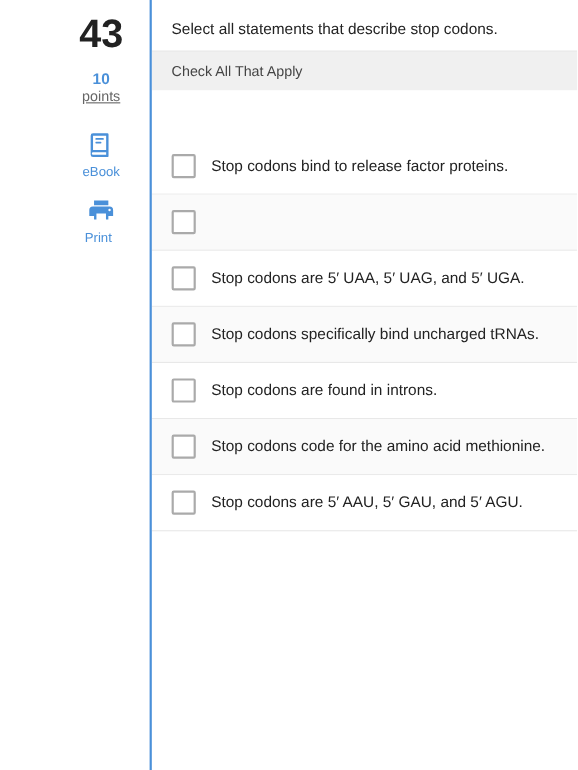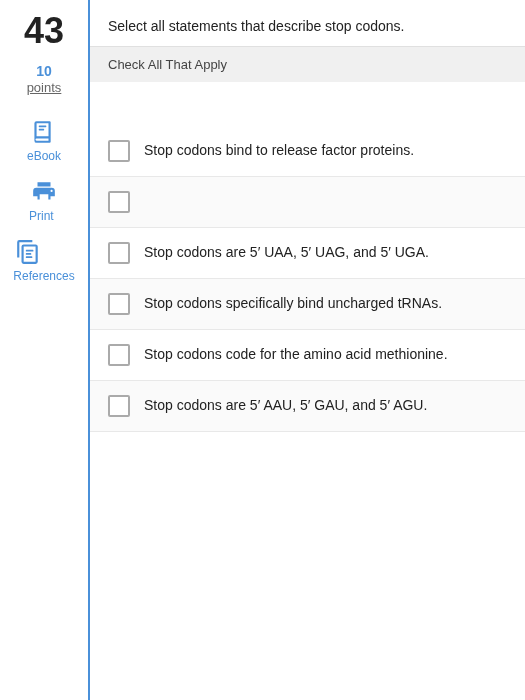--- a/index.html
+++ b/index.html
@@ -21,20 +21,21 @@
     
     .sidebar {
       width: 90px;
       min-width: 90px;
       background: #fff;
       border-right: 2px solid #4a90d9;
       display: flex;
       flex-direction: column;
       align-items: center;
       padding-top: 10px;
+      margin-left: 48px;
     }
 
     .question-number {
       font-size: 36px;
       font-weight: bold;
       color: #222;
       margin-bottom: 10px;
       text-align: center;
     }
 
@@ -164,31 +165,20 @@
 
   <div class="sidebar-item">
     <div class="sidebar-icon">
       <svg width="26" height="26" viewBox="0 0 24 24" xmlns="http://www.w3.org/2000/svg">
         <path d="M19 8H5a3 3 0 0 0-3 3v5h4v3h12v-3h4v-5a3 3 0 0 0-3-3zm-3 11H8v-5h8v5zm3-7a1 1 0 1 1 0-2 1 1 0 0 1 0 2zm-1-9H6v4h12V3z"></path>
       </svg>
     </div>
     <span>Print</span>
   </div>
 
-  <div class="sidebar-item">
-    <div class="sidebar-icon">
-      <svg width="26" height="26" viewBox="0 0 24 24" xmlns="http://www.w3.org/2000/svg">
-        <path d="M16 1H4a2 2 0 0 0-2 2v14h2V3h12V1zm3 4H8a2 2 0 0 0-2 2v14a2 2 0 0 0 2 2h11a2 2 0 0 0 2-2V7a2 2 0 0 0-2-2zm0 16H8V7h11v14z"></path>
-        <rect x="10" y="10" width="7" height="1.5" rx="0.5"></rect>
-        <rect x="10" y="13" width="5" height="1.5" rx="0.5"></rect>
-        <rect x="10" y="16" width="6" height="1.5" rx="0.5"></rect>
-      </svg>
-    </div>
-    <span>References</span>
-  </div>
 
 </div>
 
 <div class="main">
 
   <div class="question-prompt">
     <span>Select all statements that describe stop codons.</span>
   </div>
 
   <div class="check-all-header">
@@ -207,20 +197,24 @@
       <div class="option-item">
         <input type="checkbox" class="checkbox" style="">
         <span class="option-text">Stop codons are 5′ UAA, 5′ UAG, and 5′ UGA.</span>
       </div>
       <div class="option-item">
         <input type="checkbox" class="checkbox" style="">
         <span class="option-text">Stop codons specifically bind uncharged tRNAs.</span>
       </div>
       <div class="option-item">
         <input type="checkbox" class="checkbox" style="">
+        <span class="option-text">Stop codons are found in introns.</span>
+      </div>
+      <div class="option-item">
+        <input type="checkbox" class="checkbox" style="">
         <span class="option-text">Stop codons code for the amino acid methionine.</span>
       </div>
       <div class="option-item">
         <input type="checkbox" class="checkbox" style="">
         <span class="option-text">Stop codons are 5′ AAU, 5′ GAU, and 5′ AGU.</span>
       </div>
     </div>
 
 </div>
 

